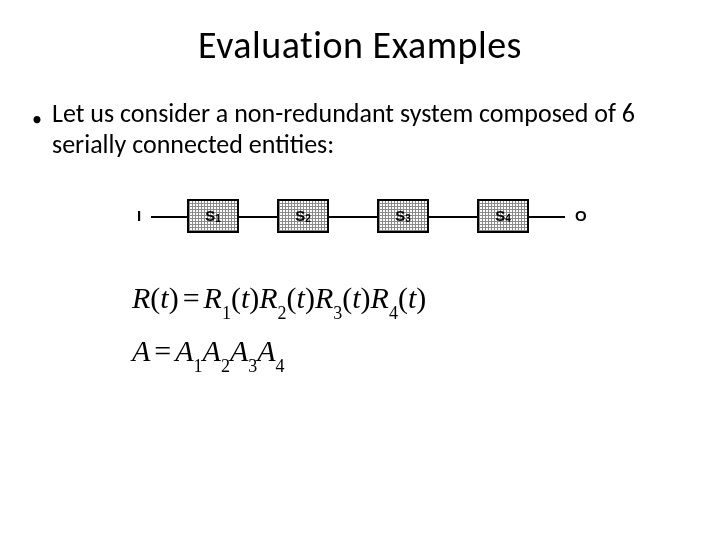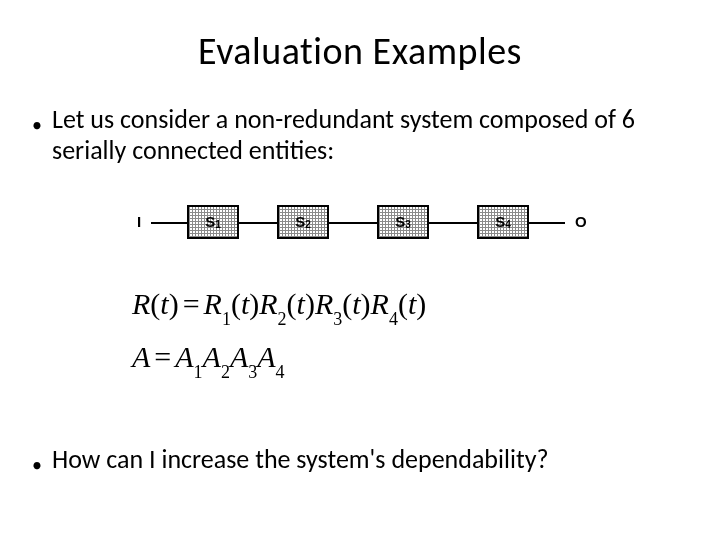--- a/index.html
+++ b/index.html
@@ -14,21 +14,21 @@
   .slide {
     width: 720px;
     height: 540px;
     position: relative;
     box-sizing: border-box;
   }
   .title {
     text-align: center;
     font-size: 38px;
     font-weight: 400;
-    padding-top: 28px;
+    padding-top: 22px;
     letter-spacing: 0.5px;
   }
   .body {
     padding: 30px 32px 0 32px;
     font-size: 26px;
     line-height: 1.2;
   }
   .bullet {
     display: flex;
     margin-bottom: 28px;
@@ -140,19 +140,15 @@
 
     <div class="equations">
       <div>
         <span>R</span><span class="paren">(</span><span>t</span><span class="paren">)</span><span class="eq">=</span><span>R</span><sub>1</sub><span class="paren">(</span><span>t</span><span class="paren">)</span><span>R</span><sub>2</sub><span class="paren">(</span><span>t</span><span class="paren">)</span><span>R</span><sub>3</sub><span class="paren">(</span><span>t</span><span class="paren">)</span><span>R</span><sub>4</sub><span class="paren">(</span><span>t</span><span class="paren">)</span>
       </div>
       <div>
         <span>A</span><span class="eq">=</span><span>A</span><sub>1</sub><span>A</span><sub>2</sub><span>A</span><sub>3</sub><span>A</span><sub>4</sub>
       </div>
     </div>
 
-    <div class="bullet">
-      <div class="dot"></div>
-      <div>How can I increase the system's dependability?</div>
-    </div>
 
   </div>
 </div>
 
 </body></html>

